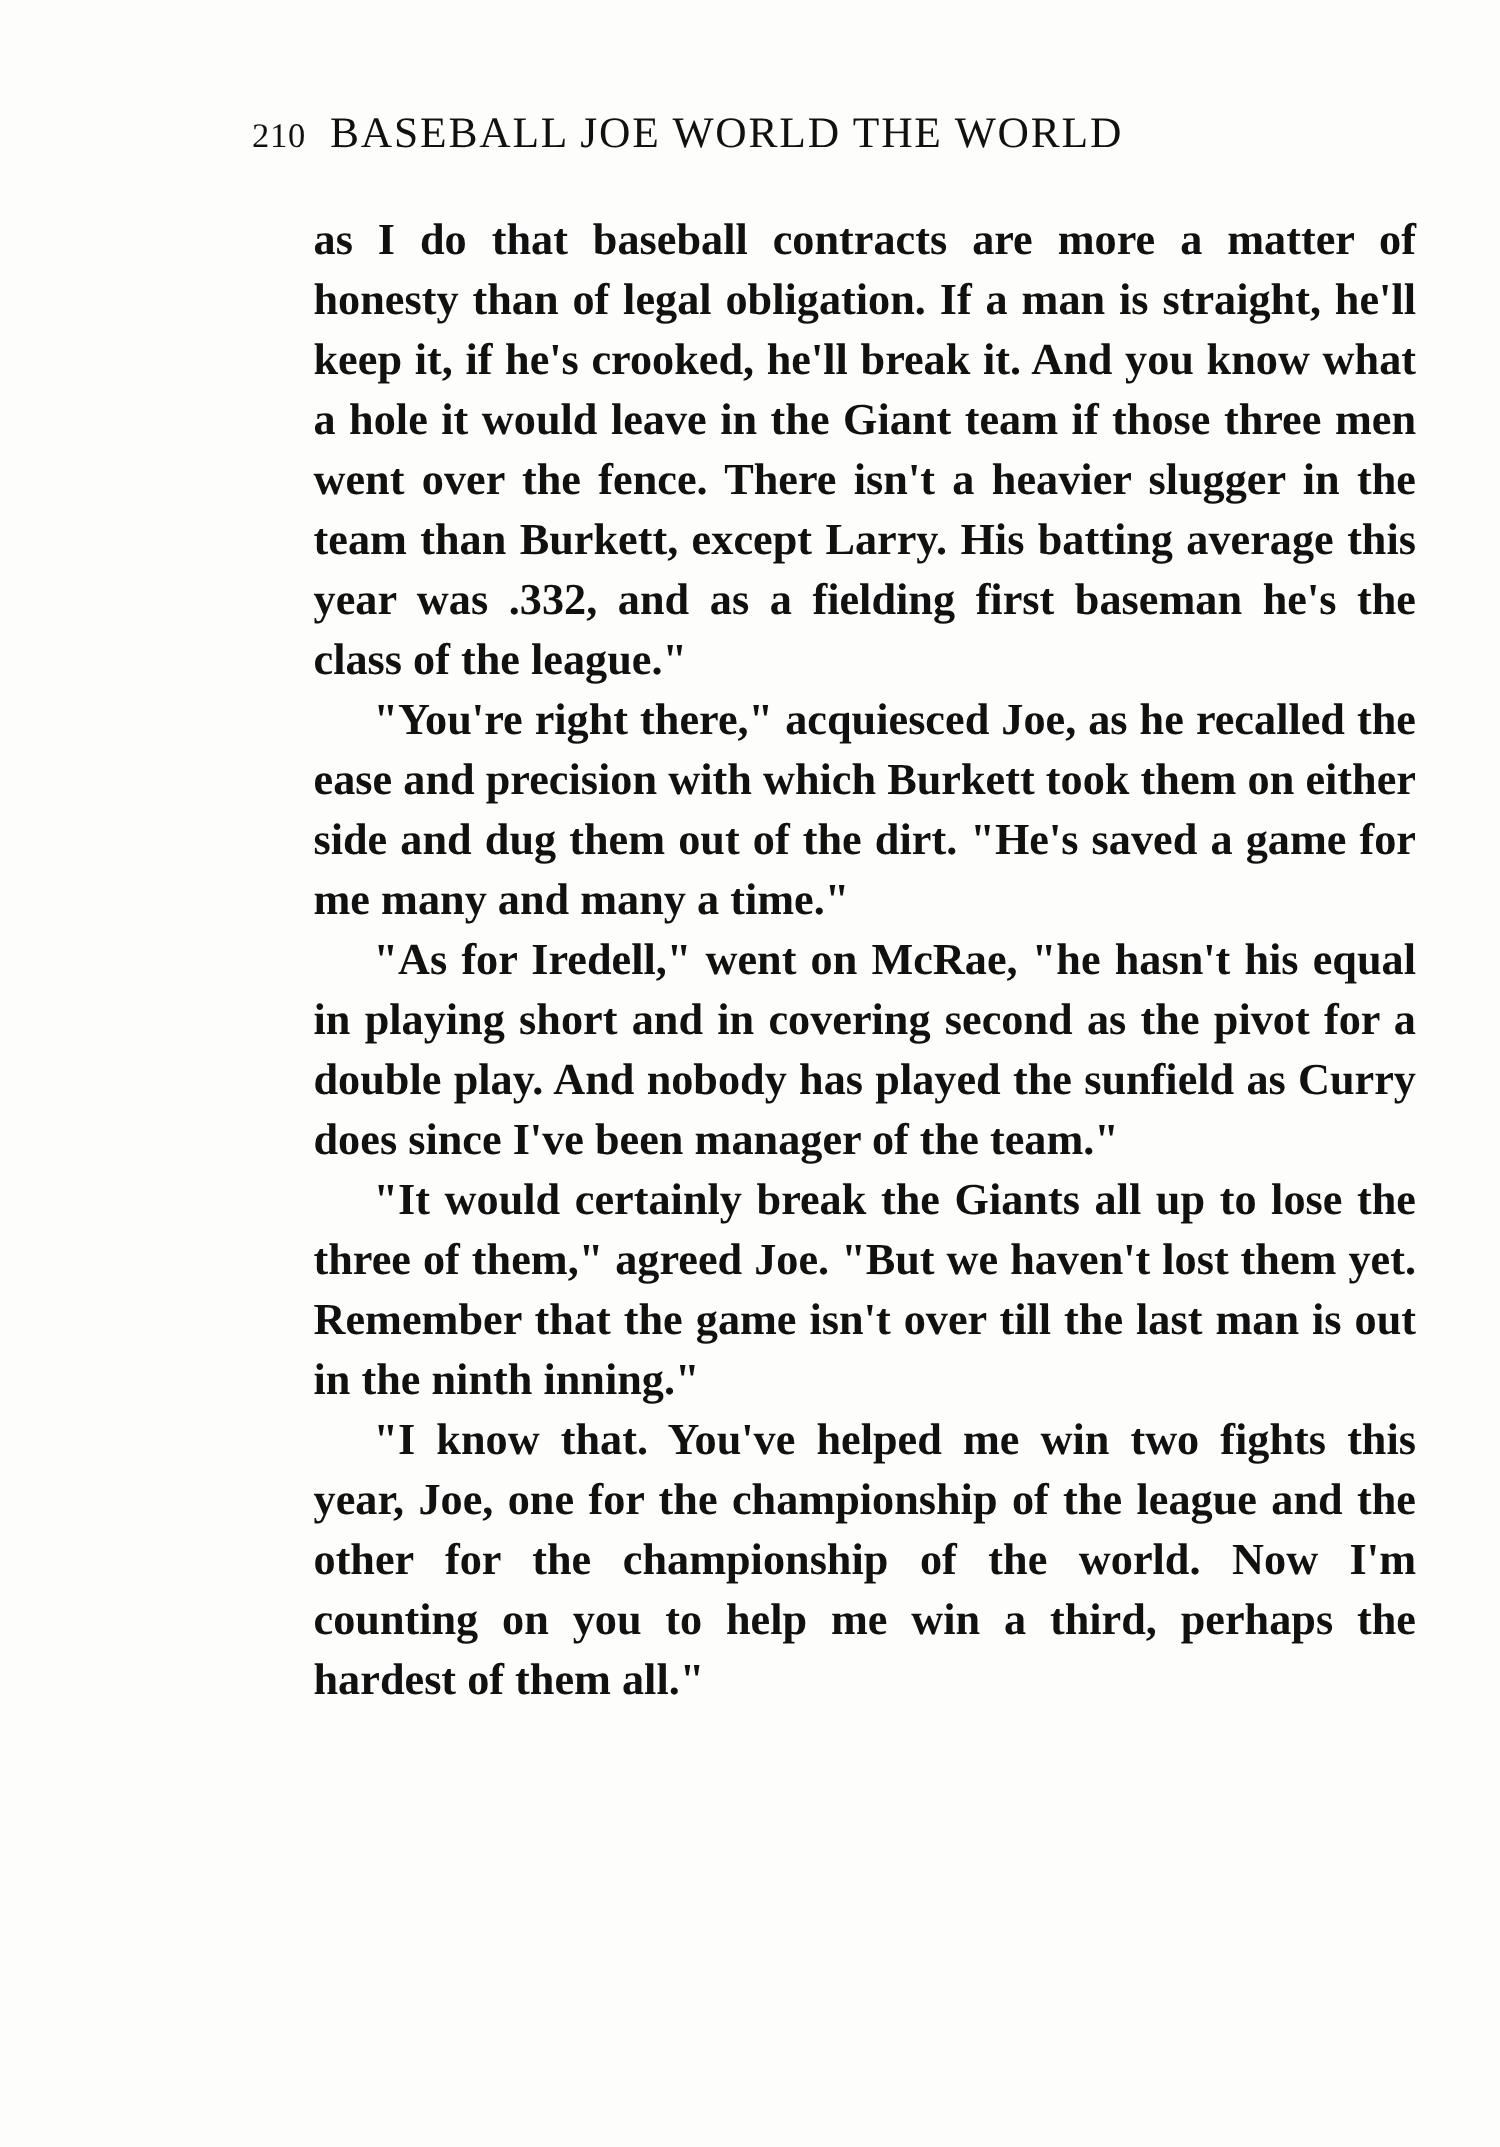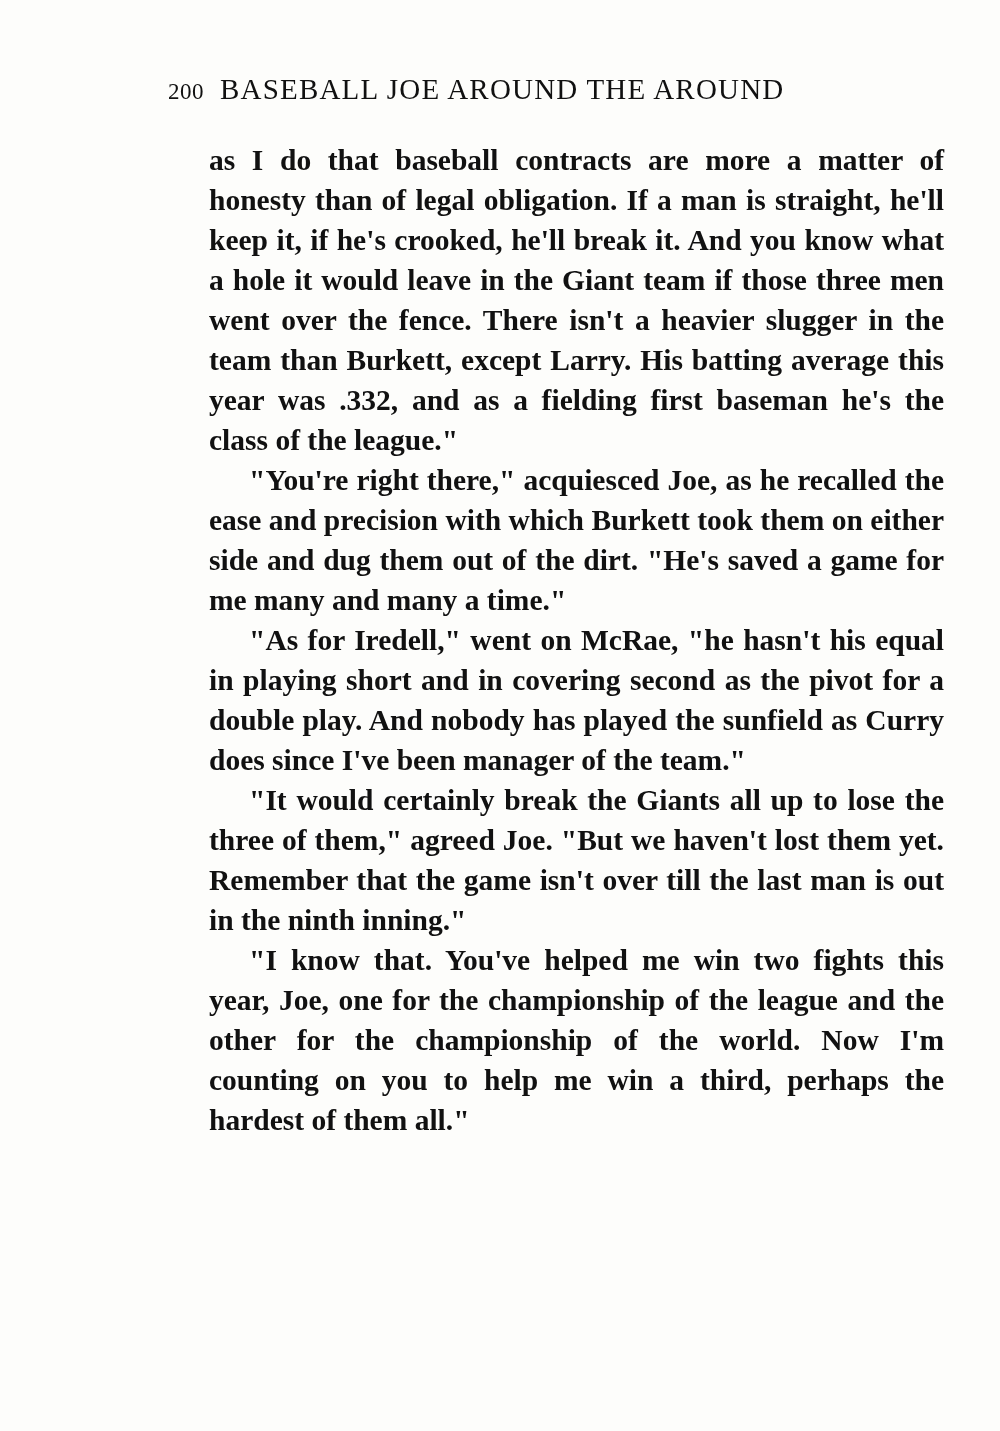--- a/index.html
+++ b/index.html
@@ -65,21 +65,21 @@
   .body-text p + p {
     margin-top: 0;
   }
 </style>
 </head>
 <body>
 
 <div class="page">
 
   <div class="page-header">
-    <span class="folio">200</span><span class="running-title">BASEBALL JOE AROUND THE AROUND</span>
+    <span class="folio">210</span><span class="running-title">BASEBALL JOE WORLD THE WORLD</span>
   </div>
 
   <div class="body-text">
     <p>as I do that baseball contracts are more a matter of honesty than of legal obligation.   If a man is straight, he'll keep it, if he's crooked, he'll break it.   And you know what a hole it would leave in the Giant team if those three men went over the fence. There isn't a heavier slugger in the team than Burkett, except Larry.   His batting average this year was .332, and as a fielding first baseman he's the class of the league."</p>
     <p class="indent">"You're right there," acquiesced Joe, as he recalled the ease and precision with which Burkett took them on either side and dug them out of the dirt.   "He's saved a game for me many and many a time."</p>
     <p class="indent">"As for Iredell," went on McRae, "he hasn't his equal in playing short and in covering second as the pivot for a double play.   And nobody has played the sunfield as Curry does since I've been manager of the team."</p>
     <p class="indent">"It would certainly break the Giants all up to lose the three of them," agreed Joe.   "But we haven't lost them yet.   Remember that the game isn't over till the last man is out in the ninth inning."</p>
     <p class="indent">"I know that.   You've helped me win two fights this year, Joe, one for the championship of the league and the other for the championship of the world.   Now I'm counting on you to help me win a third, perhaps the hardest of them all."</p>
   </div>
 

